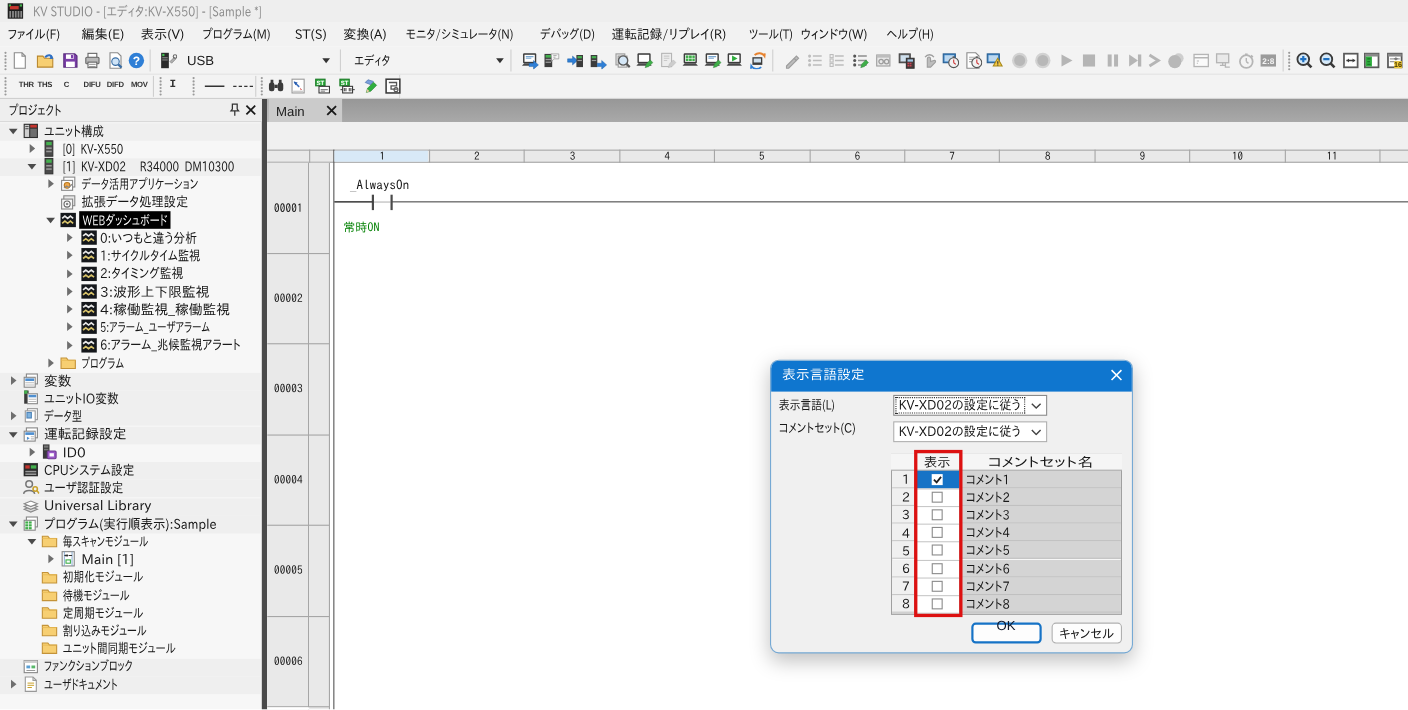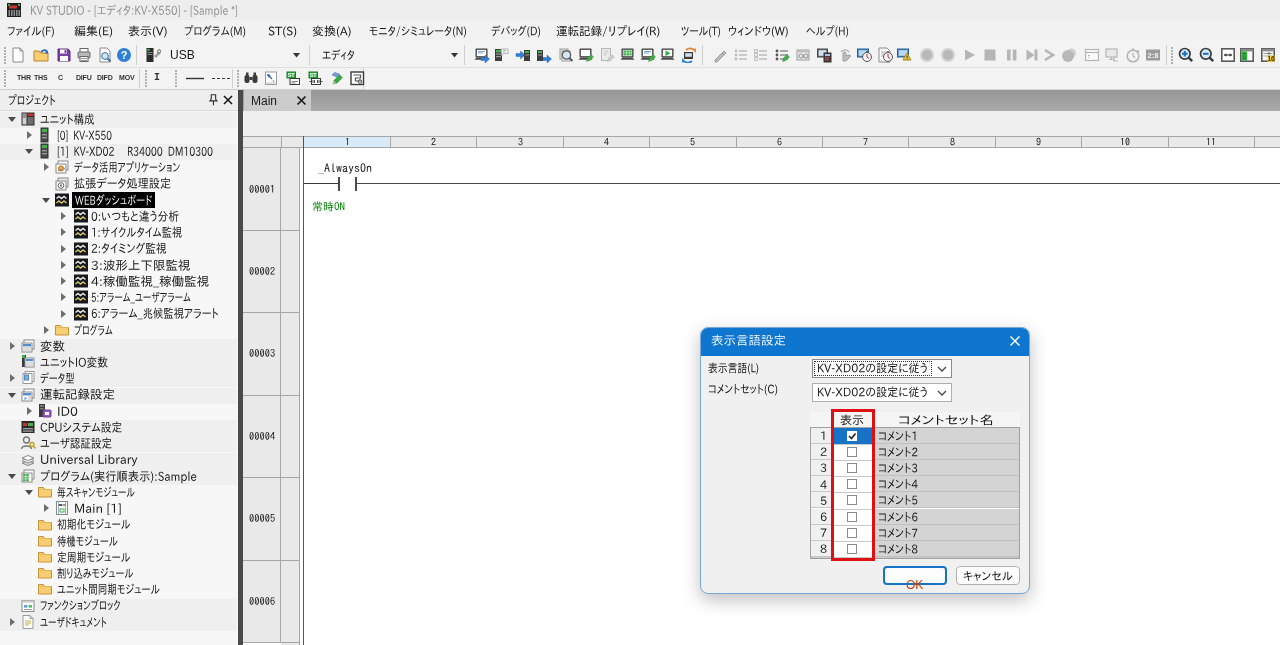--- a/index.html
+++ b/index.html
@@ -1739,21 +1739,21 @@
       <use href="#g182" x="0"></use>
       <use href="#g154" x="850"></use>
       <use href="#g66" x="1620"></use>
       <use href="#g74" x="2480"></use>
       <use href="#g186" x="3190"></use>
     </svg>
     <div style="position:absolute;left:847px;top:544px;width:10px;height:10px;background:#fff;border:1px solid #8a8a8a"></div>
     <div style="position:absolute;left:811px;top:557px;width:208px;height:1px;background:#c8c8c8"></div>
     <div style="position:absolute;left:831px;top:409px;width:44px;height:152px;border:3px solid #dd1111"></div>
     <div style="position:absolute;left:883px;top:566px;width:64px;height:19px;background:#fdfdfd;border:2px solid #1673c6;border-radius:4px"></div>
-    <div style="position:absolute;left:906px;top:578px;font:normal 12px 'Liberation Sans', sans-serif;color:#c2410c;letter-spacing:0;white-space:pre">OK</div>
+    <div style="position:absolute;left:906px;top:562px;font:normal 12px 'Liberation Sans', sans-serif;color:#0f172a;letter-spacing:0;white-space:pre">OK</div>
     <div style="position:absolute;left:956px;top:566px;width:64px;height:19px;background:#fdfdfd;border:1px solid #b0b0b0;border-radius:4px"></div>
     <svg style="position:absolute;left:963.0px;top:568.5px" width="50.0" height="15.0" viewBox="0 -950 4420 1250" preserveAspectRatio="none" fill="#1a1a1a">
       <use href="#g139" x="0"></use>
       <use href="#g140" x="890"></use>
       <use href="#g66" x="1640"></use>
       <use href="#g183" x="2500"></use>
       <use href="#g29" x="3430"></use>
     </svg>
   </div>
 </body></html>

